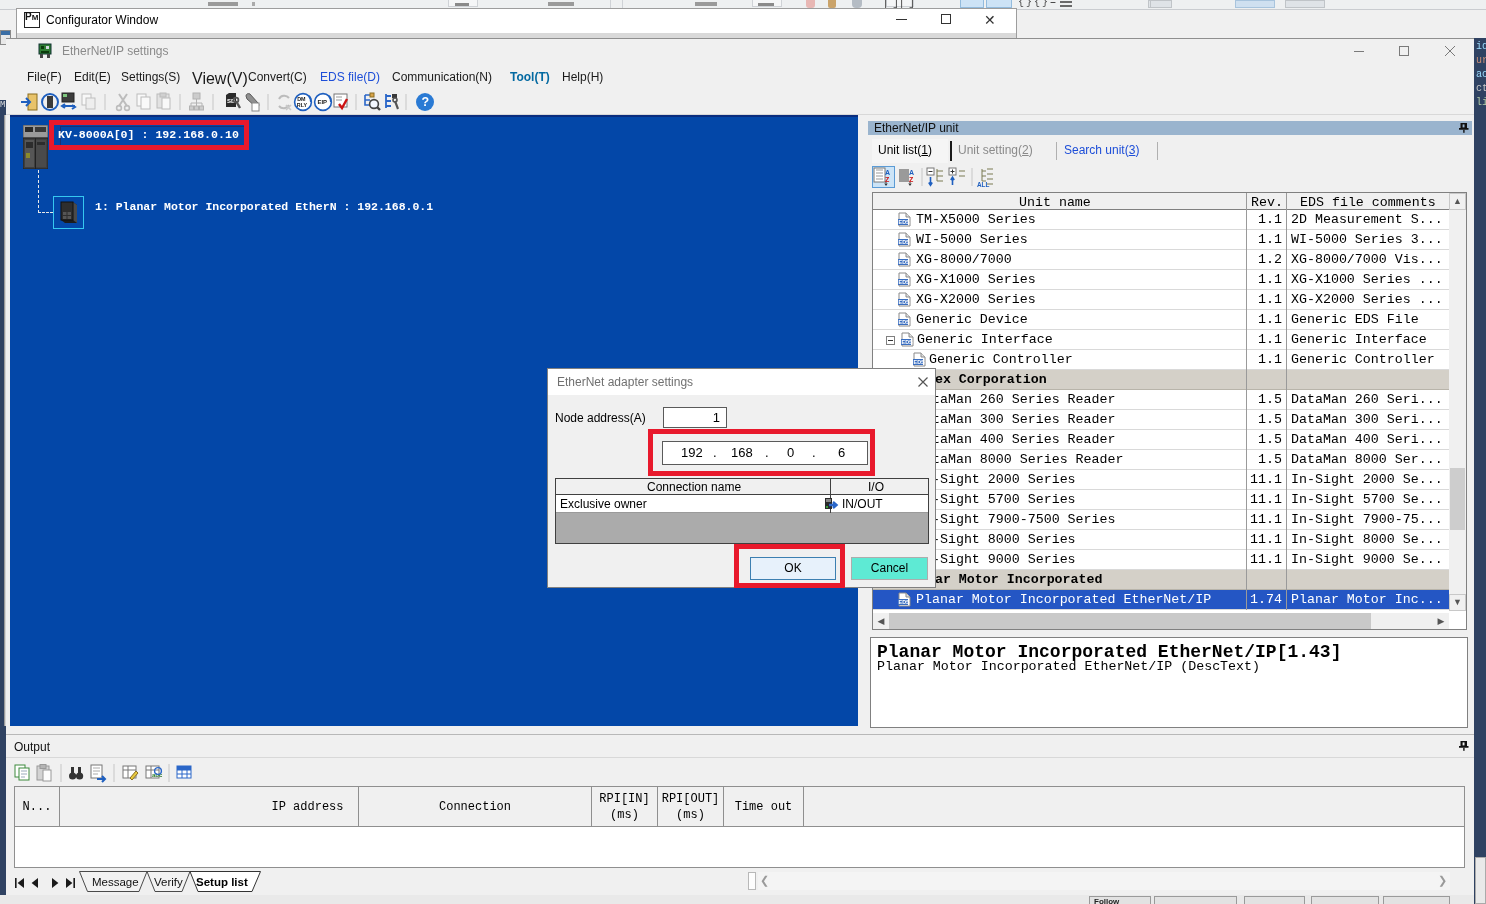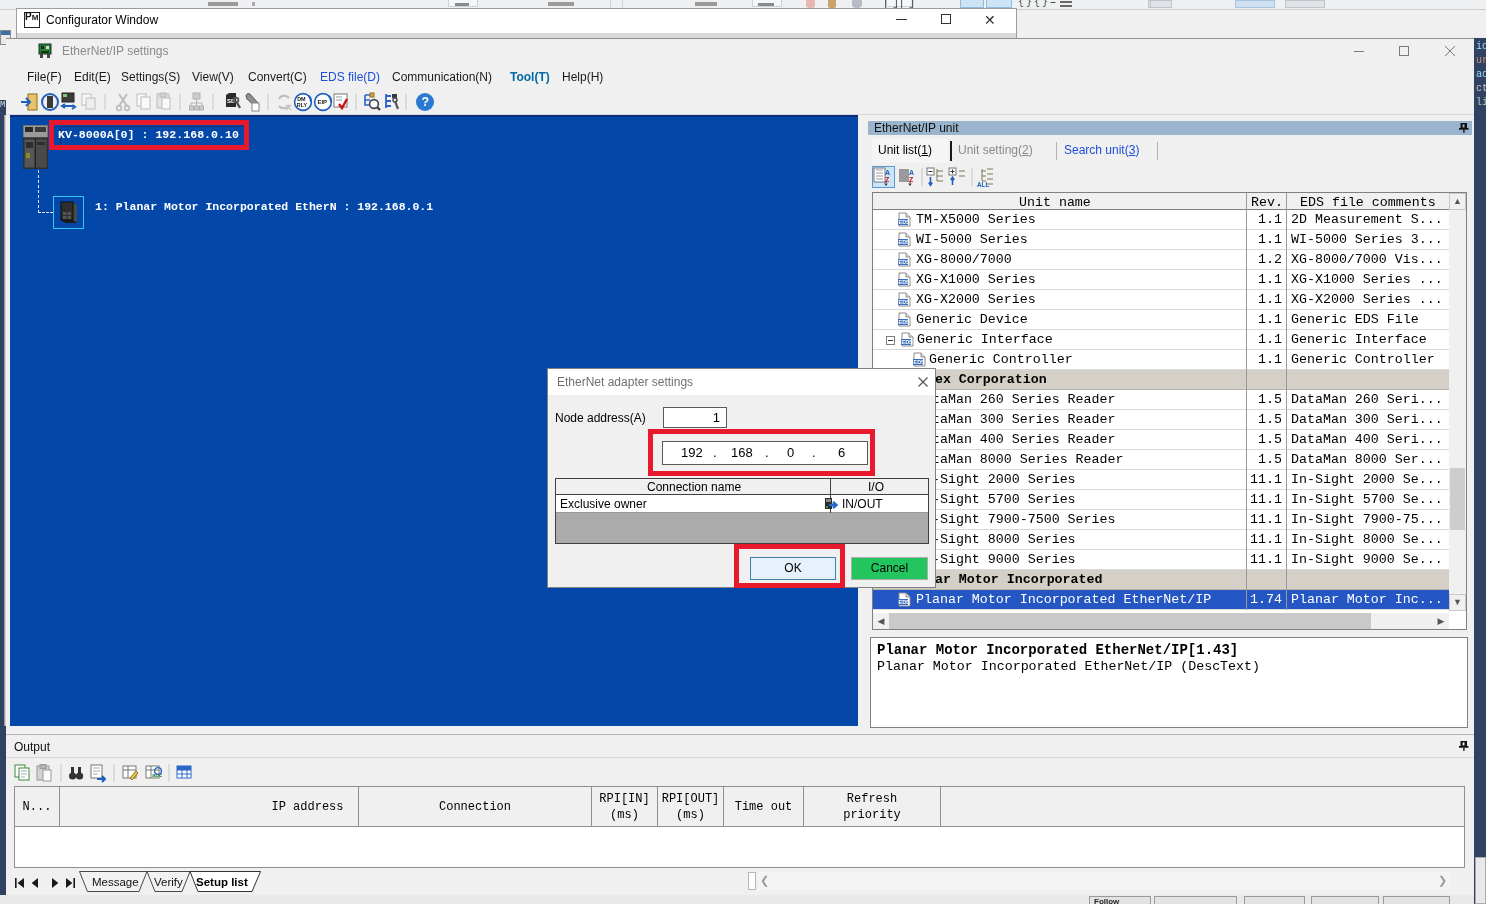--- a/index.html
+++ b/index.html
@@ -85,21 +85,21 @@
   <div class="abs" style="left:1354px;top:51px;width:10px;height:1px;background:#7a7a7a;"></div>
   <div class="abs" style="left:1399px;top:46px;width:10px;height:10px;border:1px solid #7a7a7a;"></div>
   <svg class="abs" style="left:1444px;top:45px;" width="12" height="12" viewBox="0 0 12 12">
       <path d="M1 1 L11 11 M11 1 L1 11" stroke="#7a7a7a" stroke-width="1"></path>
     </svg>
 
   <div class="abs" id="menubar" style="left:6px;top:64px;width:1468px;height:26px;background:#f0f0f0;"></div>
   <div class="abs" style="top:70px;left:27px;font-size:12px;color:#1a1a1a;">File(F)</div>
   <div class="abs" style="top:70px;left:74px;font-size:12px;color:#1a1a1a;">Edit(E)</div>
   <div class="abs" style="top:70px;left:121px;font-size:12px;color:#1a1a1a;">Settings(S)</div>
-  <div class="abs" style="top:70px;left:192px;font-size:12px;color:#1a1a1a;">View(V)</div>
+  <div class="abs" style="top:70px;left:192px;font-size:16px;color:#1a1a1a;">View(V)</div>
   <div class="abs" style="top:70px;left:248px;font-size:12px;color:#1a1a1a;">Convert(C)</div>
   <div class="abs" style="top:70px;left:320px;font-size:12px;color:#1d4ed8;">EDS file(D)</div>
   <div class="abs" style="top:70px;left:392px;font-size:12px;color:#1a1a1a;">Communication(N)</div>
   <div class="abs" style="top:70px;left:510px;font-size:12px;color:#0369a1;font-weight:bold;">Tool(T)</div>
   <div class="abs" style="top:70px;left:562px;font-size:12px;color:#1a1a1a;">Help(H)</div>
 
   <div class="abs" id="toolbar" style="left:6px;top:90px;width:1468px;height:25px;background:#f0f0f0;border-bottom:1px solid #d8d8d8;"></div>
   <svg class="abs" style="left:20px;top:91px;" width="420" height="22" viewBox="0 0 420 22">
 
     <g stroke="#c6c6c6">
@@ -434,21 +434,21 @@
   <div class="abs" style="left:1449px;top:193px;width:17px;height:17px;background:#f0f0f0;border:1px solid #c8c8c8;color:#555;font-size:9px;text-align:center;line-height:15px;">▲</div>
   <div class="abs" style="left:1449px;top:594px;width:17px;height:17px;background:#f0f0f0;border:1px solid #c8c8c8;color:#555;font-size:9px;text-align:center;line-height:15px;">▼</div>
   <div class="abs" style="left:1450px;top:468px;width:15px;height:62px;background:#cdcdcd;"></div>
 
   <div class="abs" style="left:873px;top:613px;width:576px;height:16px;background:#f0f0f0;"></div>
   <div class="abs" style="left:873px;top:613px;width:16px;height:16px;color:#555;font-size:9px;text-align:center;line-height:16px;">◀</div>
   <div class="abs" style="left:1433px;top:613px;width:16px;height:16px;color:#555;font-size:9px;text-align:center;line-height:16px;">▶</div>
   <div class="abs" style="left:889px;top:613px;width:482px;height:16px;background:#c9c9c9;"></div>
 
   <div class="abs" style="left:870px;top:637px;width:598px;height:91px;background:#fff;border:1px solid #808080;"></div>
-  <div class="abs mono" style="left:877px;top:642px;font-size:14px;font-weight:bold;color:#000;white-space:pre;">Planar Motor Incorporated EtherNet/IP[1.43]</div>
+  <div class="abs mono" style="left:877px;top:642px;font-size:18px;font-weight:bold;color:#000;white-space:pre;">Planar Motor Incorporated EtherNet/IP[1.43]</div>
   <div class="abs mono" style="left:877px;top:659px;font-size:13.3px;color:#000;white-space:pre;">Planar Motor Incorporated EtherNet/IP (DescText)</div>
 
   <div class="abs" id="outputpanel" style="left:6px;top:734px;width:1468px;height:161px;background:#f0f0f0;border-top:1px solid #b8b8b8;"></div>
   <div class="abs" style="left:14px;top:740px;font-size:12px;color:#111;">Output</div>
   <svg class="abs" style="left:1459px;top:741px;" width="10" height="10" viewBox="0 0 10 10">
       <path d="M1.5 0 h6.5 v5 h1.5 v1.8 h-9.5 v-1.8 h1.5 z" fill="#111"></path>
       <rect x="3.6" y="1.4" width="1.9" height="3" fill="#f0f0f0"></rect>
       <rect x="4.2" y="6.8" width="1.4" height="3" fill="#111"></rect>
     </svg>
   <div class="abs" style="left:6px;top:757px;width:1468px;height:1px;background:#d8d8d8;"></div>
@@ -506,21 +506,20 @@
 
   <div class="abs" style="left:14px;top:786px;width:1451px;height:82px;background:#fff;border:1px solid #8f8f8f;"></div>
   <div class="abs" style="left:15px;top:787px;width:1449px;height:40px;background:#f0f0f0;border-bottom:1px solid #8f8f8f;"></div>
   <div id="ohead" class="abs mono" style="left:14px;top:786px;width:1451px;height:41px;font-size:12px;color:#000;">
 <div style="position:absolute;left:1px;top:1px;width:45px;height:40px;border-right:1px solid #8f8f8f;display:flex;align-items:center;justify-content:center;text-align:center;line-height:16px;">N...</div>
 <div style="position:absolute;left:243px;top:1px;width:102px;height:40px;border-right:1px solid #8f8f8f;display:flex;align-items:center;justify-content:center;text-align:center;line-height:16px;">IP address</div>
 <div style="position:absolute;left:345px;top:1px;width:233px;height:40px;border-right:1px solid #8f8f8f;display:flex;align-items:center;justify-content:center;text-align:center;line-height:16px;">Connection</div>
 <div style="position:absolute;left:578px;top:1px;width:66px;height:40px;border-right:1px solid #8f8f8f;display:flex;align-items:center;justify-content:center;text-align:center;line-height:16px;">RPI[IN]<br>(ms)</div>
 <div style="position:absolute;left:644px;top:1px;width:66px;height:40px;border-right:1px solid #8f8f8f;display:flex;align-items:center;justify-content:center;text-align:center;line-height:16px;">RPI[OUT]<br>(ms)</div>
 <div style="position:absolute;left:710px;top:1px;width:80px;height:40px;border-right:1px solid #8f8f8f;display:flex;align-items:center;justify-content:center;text-align:center;line-height:16px;">Time out</div>
-<div style="position:absolute;left:790px;top:1px;width:137px;height:40px;border-right:1px solid #8f8f8f;display:flex;align-items:center;justify-content:center;text-align:center;line-height:16px;">Refresh<br>priority</div>
 <div style="position:absolute;left:927px;top:1px;width:523px;height:40px;display:flex;align-items:center;justify-content:center;text-align:center;line-height:16px;"></div>
 </div>
 
   <svg class="abs" style="left:14px;top:878px;" width="62" height="10" viewBox="0 0 62 10">
       <g fill="#1a1a1a">
         <path d="M1 0 h1.6 v10 h-1.6 z M10 0 L3.6 5 l6.4 5 z"></path>
         <path d="M24 0 L17.6 5 l6.4 5 z"></path>
         <path d="M38 0 L44.4 5 l-6.4 5 z"></path>
         <path d="M52 0 L58.4 5 l-6.4 5 z M59.4 0 h1.6 v10 h-1.6 z"></path>
       </g>
@@ -575,17 +574,17 @@
     <div class="abs" style="left:12px;top:128px;font-size:12px;">Exclusive owner</div>
     <svg class="abs" style="left:276px;top:128px;" width="15" height="15" viewBox="0 0 15 15">
         <rect x="1" y="1" width="7" height="11" fill="#2a2a2a"></rect>
         <rect x="2" y="2" width="5" height="3" fill="#888"></rect>
         <rect x="2" y="9" width="2" height="2" fill="#3aa03a"></rect>
         <path d="M5 8 h7 M9 5 l3.5 3 -3.5 3" stroke="#2a66c8" stroke-width="2.4" fill="none"></path>
       </svg>
     <div class="abs" style="left:294px;top:128px;font-size:12px;">IN/OUT</div>
 
     <div class="abs" style="left:202px;top:188px;width:86px;height:23px;background:#e7f1fb;border:1px solid #3c7fb1;font-size:12px;text-align:center;line-height:21px;">OK</div>
-    <div class="abs" style="left:303px;top:188px;width:77px;height:23px;background:#22c55e;border:1px solid #adadad;font-size:12px;text-align:center;line-height:21px;">Cancel</div>
+    <div class="abs" style="left:303px;top:188px;width:77px;height:23px;background:#5eead4;border:1px solid #adadad;font-size:12px;text-align:center;line-height:21px;">Cancel</div>
     <div class="abs" style="left:186px;top:175px;width:111px;height:44px;border:5px solid #e8192c;"></div>
   </div>
 
 </div>
 
 </body></html>

